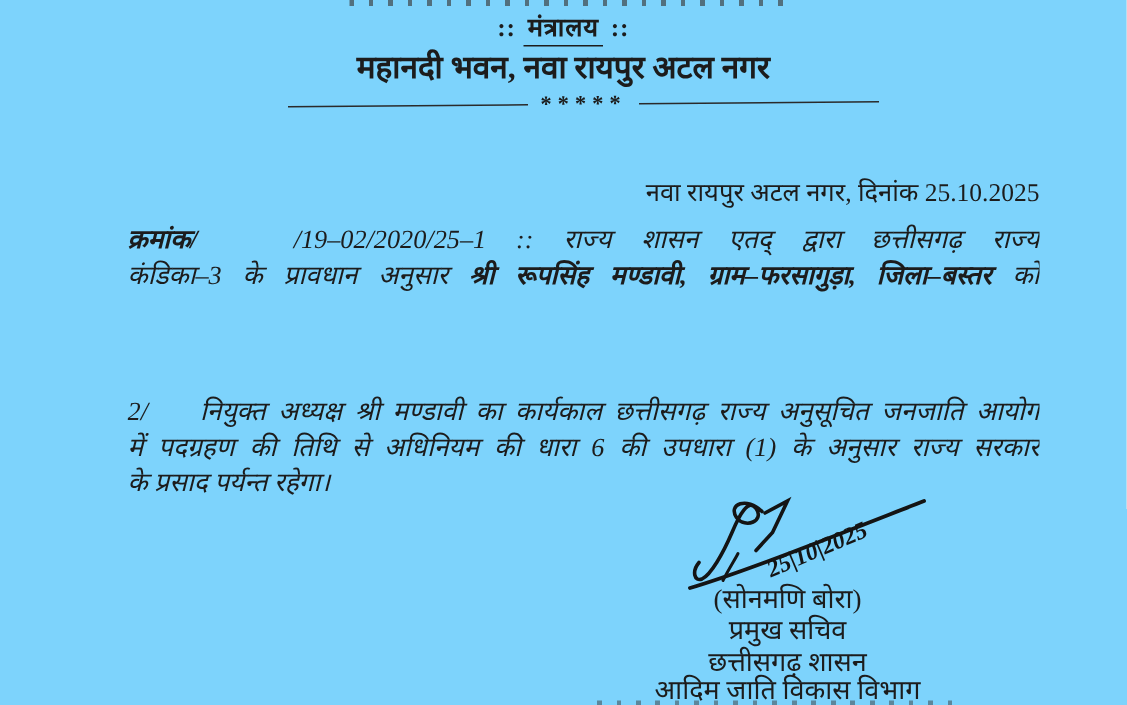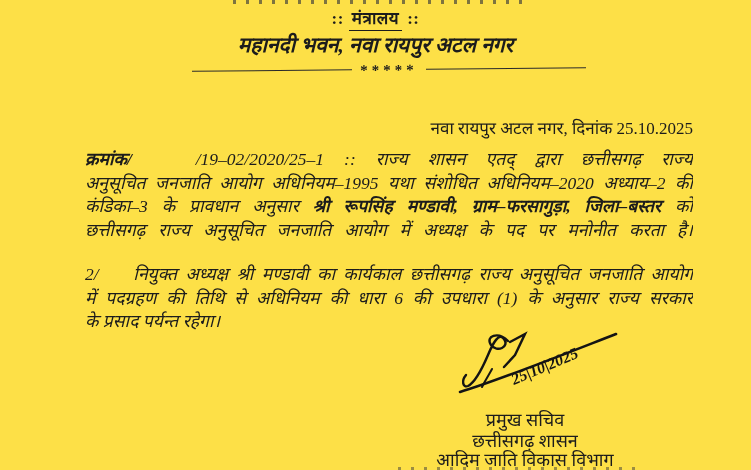--- a/index.html
+++ b/index.html
@@ -1,20 +1,20 @@
 <!DOCTYPE html>
 <html><head>
 <meta charset="utf-8">
 <style>
   html, body { margin: 0; padding: 0; background: #e8e8e8; }
   .page {
     position: relative;
     width: 751px;
     height: 470px;
-    background: #fde047;
+    background: #7dd3fc;
     overflow: hidden;
     font-family: "Liberation Serif", "DejaVu Serif", serif;
     color: #1c1c1c;
     font-weight: 500;
   }
   .abs { position: absolute; }
 
   
   .specks {
     height: 4px;
@@ -29,21 +29,21 @@
     left: 0; top: 6px; width: 100%;
     text-align: center;
     font-size: 17px; font-weight: 700;
     letter-spacing: 0.5px;
   }
   .ministry-line .deco { margin: 0 5px; }
   .underlined { border-bottom: 1.6px solid #1c1c1c; padding: 0 3px 2px 3px; }
   .address-line {
     left: 0; top: 30px; width: 100%;
     text-align: center;
-    font-size: 21px; font-weight: 700; font-style: italic;
+    font-size: 21px; font-weight: 700;
   }
   .divider {
     left: 192px; top: 62px; width: 394px; height: 14px;
     display: flex; align-items: center;
     transform: rotate(-0.5deg);
   }
   .divider .rule { flex: 1; border-top: 1.8px solid #2a2a2a; }
   .divider .stars {
     padding: 0 8px; font-size: 15px; font-weight: 700;
     letter-spacing: 4px; line-height: 10px; transform: translateY(1px);
@@ -105,27 +105,25 @@
 
 
   <div class="abs date-line">नवा रायपुर अटल नगर, दिनांक 25.10.2025</div>
 
   <div class="abs para para1">
     <div class="line">
       <span class="b">क्रमांक/</span>
       <span class="gap g-serial"></span>
       <span>/19–02/2020/25–1 :: राज्य शासन एतद् द्वारा छत्तीसगढ़ राज्य</span>
     </div>
-    <div class="line">अनुसूचित जनजाति आयोग अधिनियम–1995 यथा संशोधित अधिनियम–2020 अध्याय–2 की</div>
     <div class="line">
       <span>कंडिका–3 के प्रावधान अनुसार</span>
       <span class="b">श्री रूपसिंह मण्डावी, ग्राम–फरसागुड़ा, जिला–बस्तर</span>
       <span>को</span>
     </div>
-    <div class="line">छत्तीसगढ़ राज्य अनुसूचित जनजाति आयोग में अध्यक्ष के पद पर मनोनीत करता है।</div>
   </div>
 
   <div class="abs para para2">
     <div class="line">
       <span>2/</span>
       <span class="gap g-para2"></span>
       <span>नियुक्त अध्यक्ष श्री मण्डावी का कार्यकाल छत्तीसगढ़ राज्य अनुसूचित जनजाति आयोग</span>
     </div>
     <div class="line">में पदग्रहण की तिथि से अधिनियम की धारा 6 की उपधारा (1) के अनुसार राज्य सरकार</div>
     <div class="line last">के प्रसाद पर्यन्त रहेगा।</div>
@@ -134,19 +132,20 @@
   <svg class="abs signature-svg" viewBox="0 0 172 68" xmlns="http://www.w3.org/2000/svg">
     <g fill="none" stroke="#141414" stroke-linecap="round">
       <path stroke-width="2.4" d="M56,12 C46,2 33,7 39,16 C45,24 58,18 52,10 C47,3 41,14 36,26 C30,40 22,54 16,57 C11,59 9,52 14,46"></path>
       <path stroke-width="2.4" d="M58,13 L73,5 L63,26 L52,38"></path>
       <path stroke-width="2.6" d="M8,63 C45,52 105,28 164,5"></path>
       <path stroke-width="2" d="M30,58 C34,50 38,44 40,40"></path>
     </g>
     <text x="0" y="0" transform="translate(62,56) rotate(-23)" font-size="16" font-style="italic" font-weight="600" fill="#141414">25|10|2025</text>
   </svg>
 
+  <div class="abs signer-block sig-name">(सोनमणि बोरा)</div>
   <div class="abs signer-block sig-designation">प्रमुख सचिव</div>
   <div class="abs signer-block sig-government">छत्तीसगढ़ शासन</div>
   <div class="abs signer-block sig-department">आदिम जाति विकास विभाग</div>
 
   <div class="abs specks bottom"></div>
 
 </div>
 
 </body></html>

